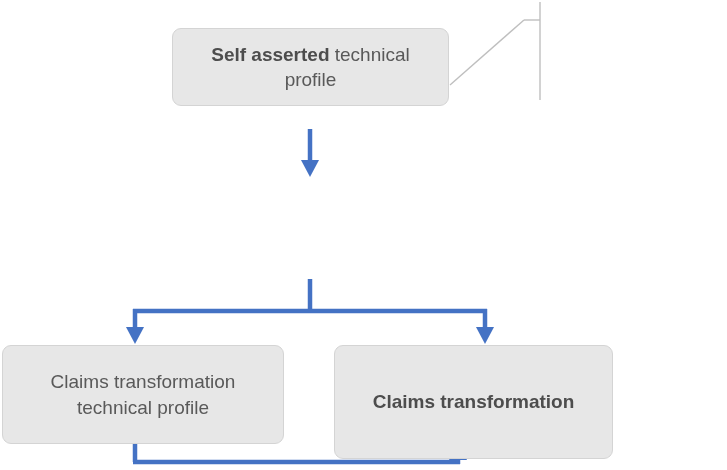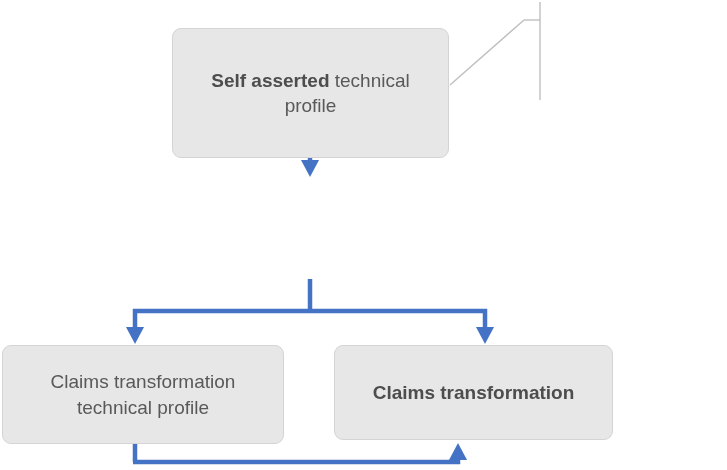--- a/index.html
+++ b/index.html
@@ -46,39 +46,39 @@
     width: 100%;
   }
   .node-label .strong {
     font-weight: bold;
     color: #4D4D4D;
   }
   #node-self-asserted {
     left: 172px;
     top: 28px;
     width: 277px;
-    height: 130px;
+    height: 78px;
   }
   #node-validation {
     left: 172px;
     top: 178px;
     width: 277px;
     height: 101px;
   }
   #node-claims-transformation-tp {
     left: 2px;
     top: 345px;
     width: 282px;
     height: 99px;
   }
   #node-claims-transformation {
     left: 334px;
     top: 345px;
     width: 279px;
-    height: 95px;
+    height: 114px;
     font-weight: bold;
     color: #4D4D4D;
   }
   .callout-text {
     position: absolute;
     left: 556px;
     top: 24px;
     width: 160px;
     text-align: center;
     color: #595959;

